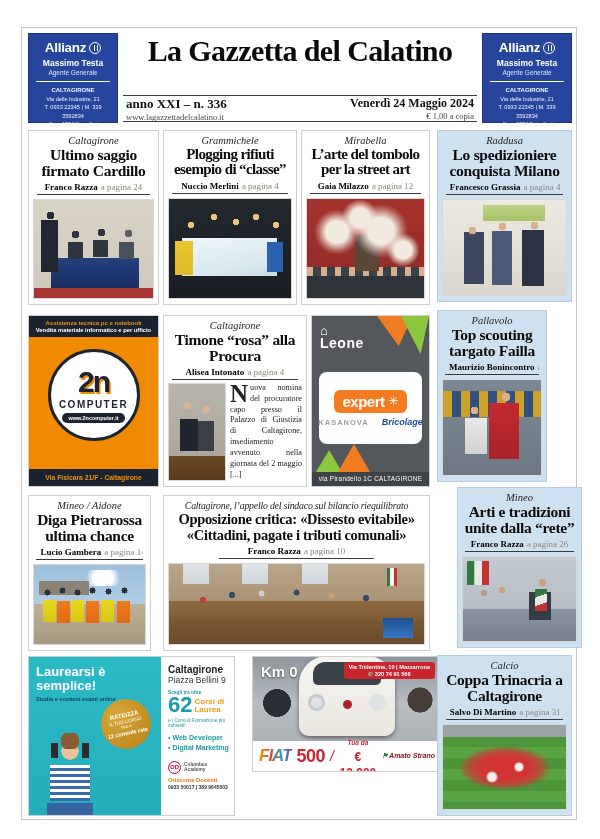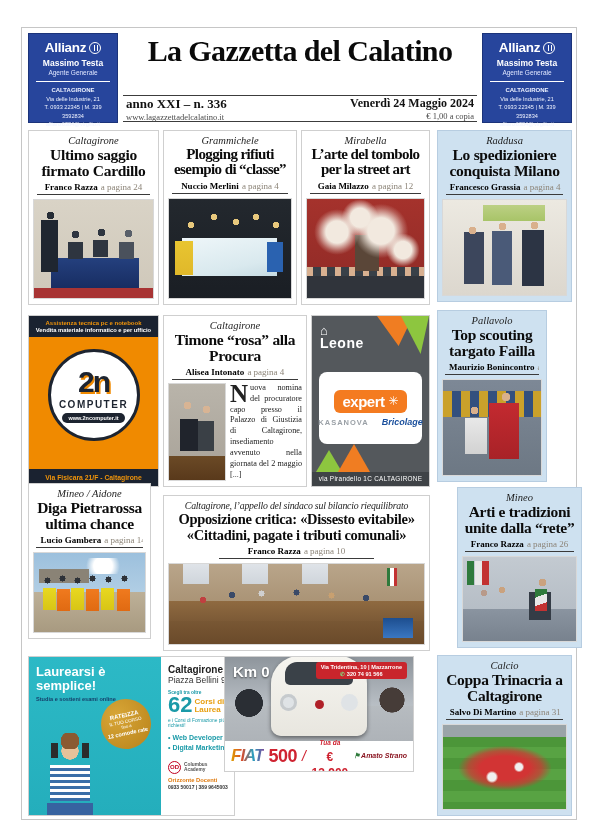--- a/index.html
+++ b/index.html
@@ -360,21 +360,21 @@
       <span class="expert-gear">✳</span>
     </div>
     <div class="leone-brands">
       <span class="kas">KASANOVA</span>
       <span class="bri">Bricolage</span>
     </div>
   </div>
   <div class="leone-addr">via Pirandello 1C CALTAGIRONE</div>
 </div>
 
-<div class="card" style="left:28px;top:483px;width:123px;height:156px">
+<div class="card" style="left:28px;top:495px;width:123px;height:156px">
   <div class="kicker">Mineo / Aidone</div>
   <div class="headline">Diga Pietrarossa ultima chance</div>
   <div class="byline"><b>Lucio Gambera</b><span class="pr">a pagina 14</span></div>
   <div class="photo ph-diga"></div>
 </div>
 
 <div class="card" style="left:163px;top:495px;width:267px;height:156px">
   <div class="kicker k-small">Caltagirone, l’appello del sindaco sul bilancio riequilibrato</div>
   <div class="headline h-trib">Opposizione critica: «Dissesto evitabile»</div>
   <div class="headline h-trib">«Cittadini, pagate i tributi comunali»</div>
@@ -409,21 +409,21 @@
     </div>
     <div class="edu-logos">
       <span class="od-circle">OD</span>
       <span class="columbus">Columbus Academy</span>
     </div>
     <div class="edu-school">Orizzonte Docenti</div>
     <div class="edu-phone">0933 50017 | 389 9645003</div>
   </div>
 </div>
 
-<div class="ad-fiat" style="left:224px;top:656px;width:190px;height:116px">
+<div class="ad-fiat" style="left:252px;top:656px;width:190px;height:116px">
   <div class="fiat-photo">
     <div class="car">
         <i class="car-badge"></i>
       </div>
   </div>
   <div class="fiat-km">Km 0</div>
   <div class="fiat-box">
     <div class="l1">Via Tridentina, 10 | Mazzarrone</div>
     <div class="l2"><span class="ph-ic">✆</span><span>320 74 91 566</span></div>
   </div>

